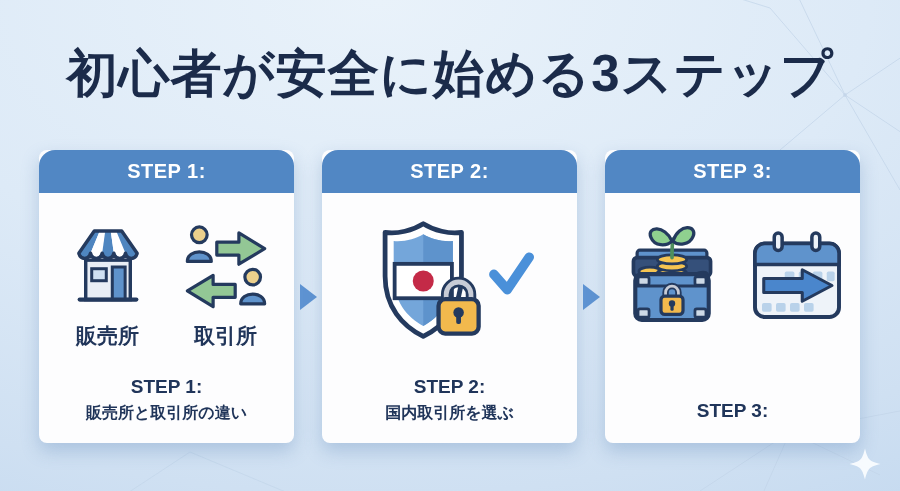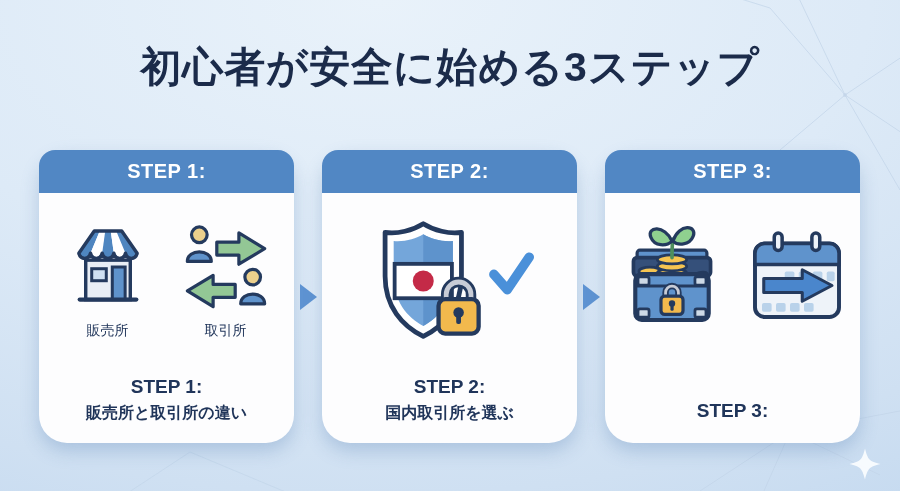--- a/index.html
+++ b/index.html
@@ -8,51 +8,51 @@
     font-family: "Liberation Sans", "DejaVu Sans", sans-serif;
     position: relative;
     width: 900px; height: 491px;
     overflow: hidden;
     background: radial-gradient(130% 140% at 42% 0%, #e9f2fa 0%, #ddeaf7 42%, #cfe0f2 72%, #bdd5ee 100%);
   }
   .mesh { position: absolute; inset: 0; width: 900px; height: 491px; pointer-events: none; }
   .title {
     position: absolute; top: 40px; left: 0; right: 0;
     text-align: center;
-    font-size: 41px; font-weight: 800;
+    font-size: 51px; font-weight: 800;
     color: #1b2b4a; letter-spacing: 1px;
     white-space: nowrap;
   }
   .cards-row {
     position: absolute; top: 150px; left: 39px;
     display: flex; align-items: stretch;
   }
   .card {
     width: 255px; height: 293px;
     background: #fdfdfe;
-    border-radius: 28px;
+    border-radius: 8px;
     box-shadow: 0 8px 18px rgba(90, 130, 180, 0.32);
     display: flex; flex-direction: column;
     flex: none;
   }
   .card-header {
     height: 43px; flex: none;
     background: #5187c4;
     border-radius: 16px 16px 0 0;
     display: flex; align-items: center; justify-content: center;
     color: #ffffff; font-weight: 700; font-size: 20px; letter-spacing: 0.5px;
   }
   .card-body {
     flex: 1;
     display: flex; flex-direction: column; align-items: center;
     padding: 26px 10px 18px;
   }
   .icons-row { display: flex; align-items: center; justify-content: center; gap: 26px; }
   .icon-col { display: flex; flex-direction: column; align-items: center; gap: 7px; }
-  .icon-label { font-size: 14px; font-weight: 400; color: #20355a; }
+  .icon-label { font-size: 21px; font-weight: 700; color: #20355a; }
   .caption { margin-top: auto; text-align: center; color: #20355a; font-weight: 700; line-height: 1.5; }
   .caption .line1 { display: block; font-size: 19px; }
   .caption .line2 { display: block; font-size: 16px; white-space: nowrap; }
   .arrow-gap {
     width: 28px; flex: none;
     display: flex; align-items: center; justify-content: center;
   }
   .arrow-triangle {
     width: 0; height: 0;
     border-top: 13px solid transparent;

